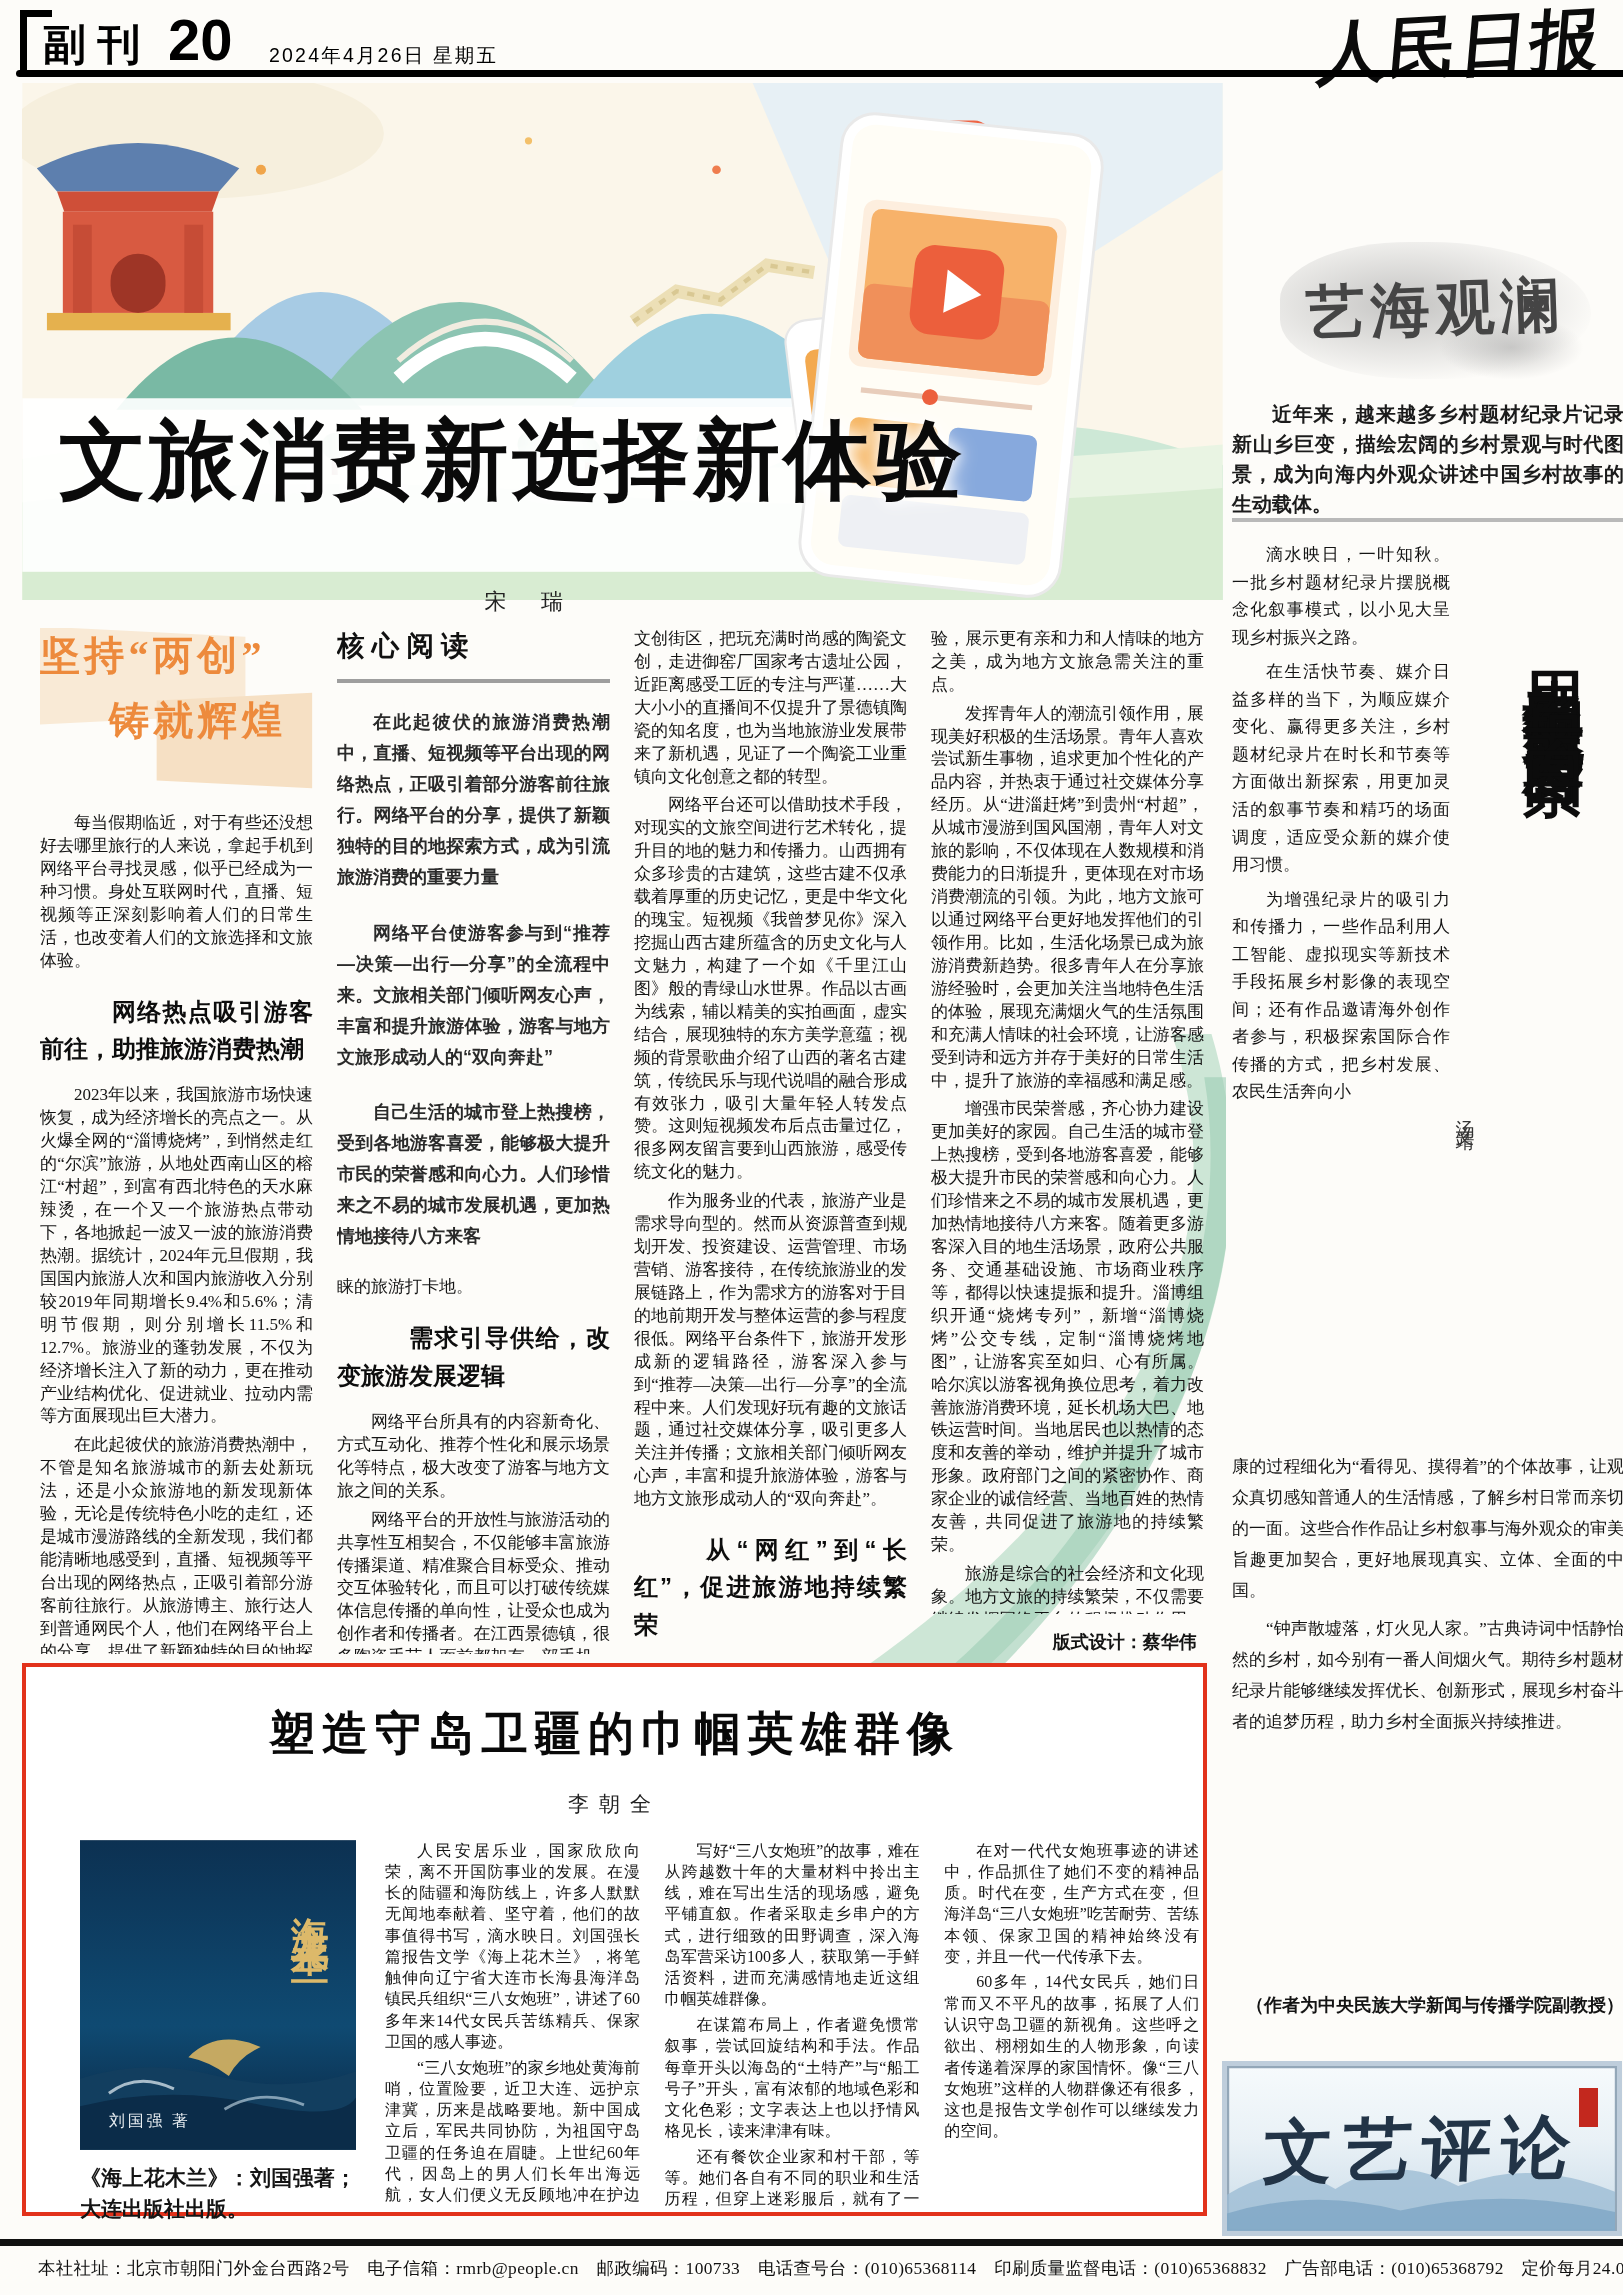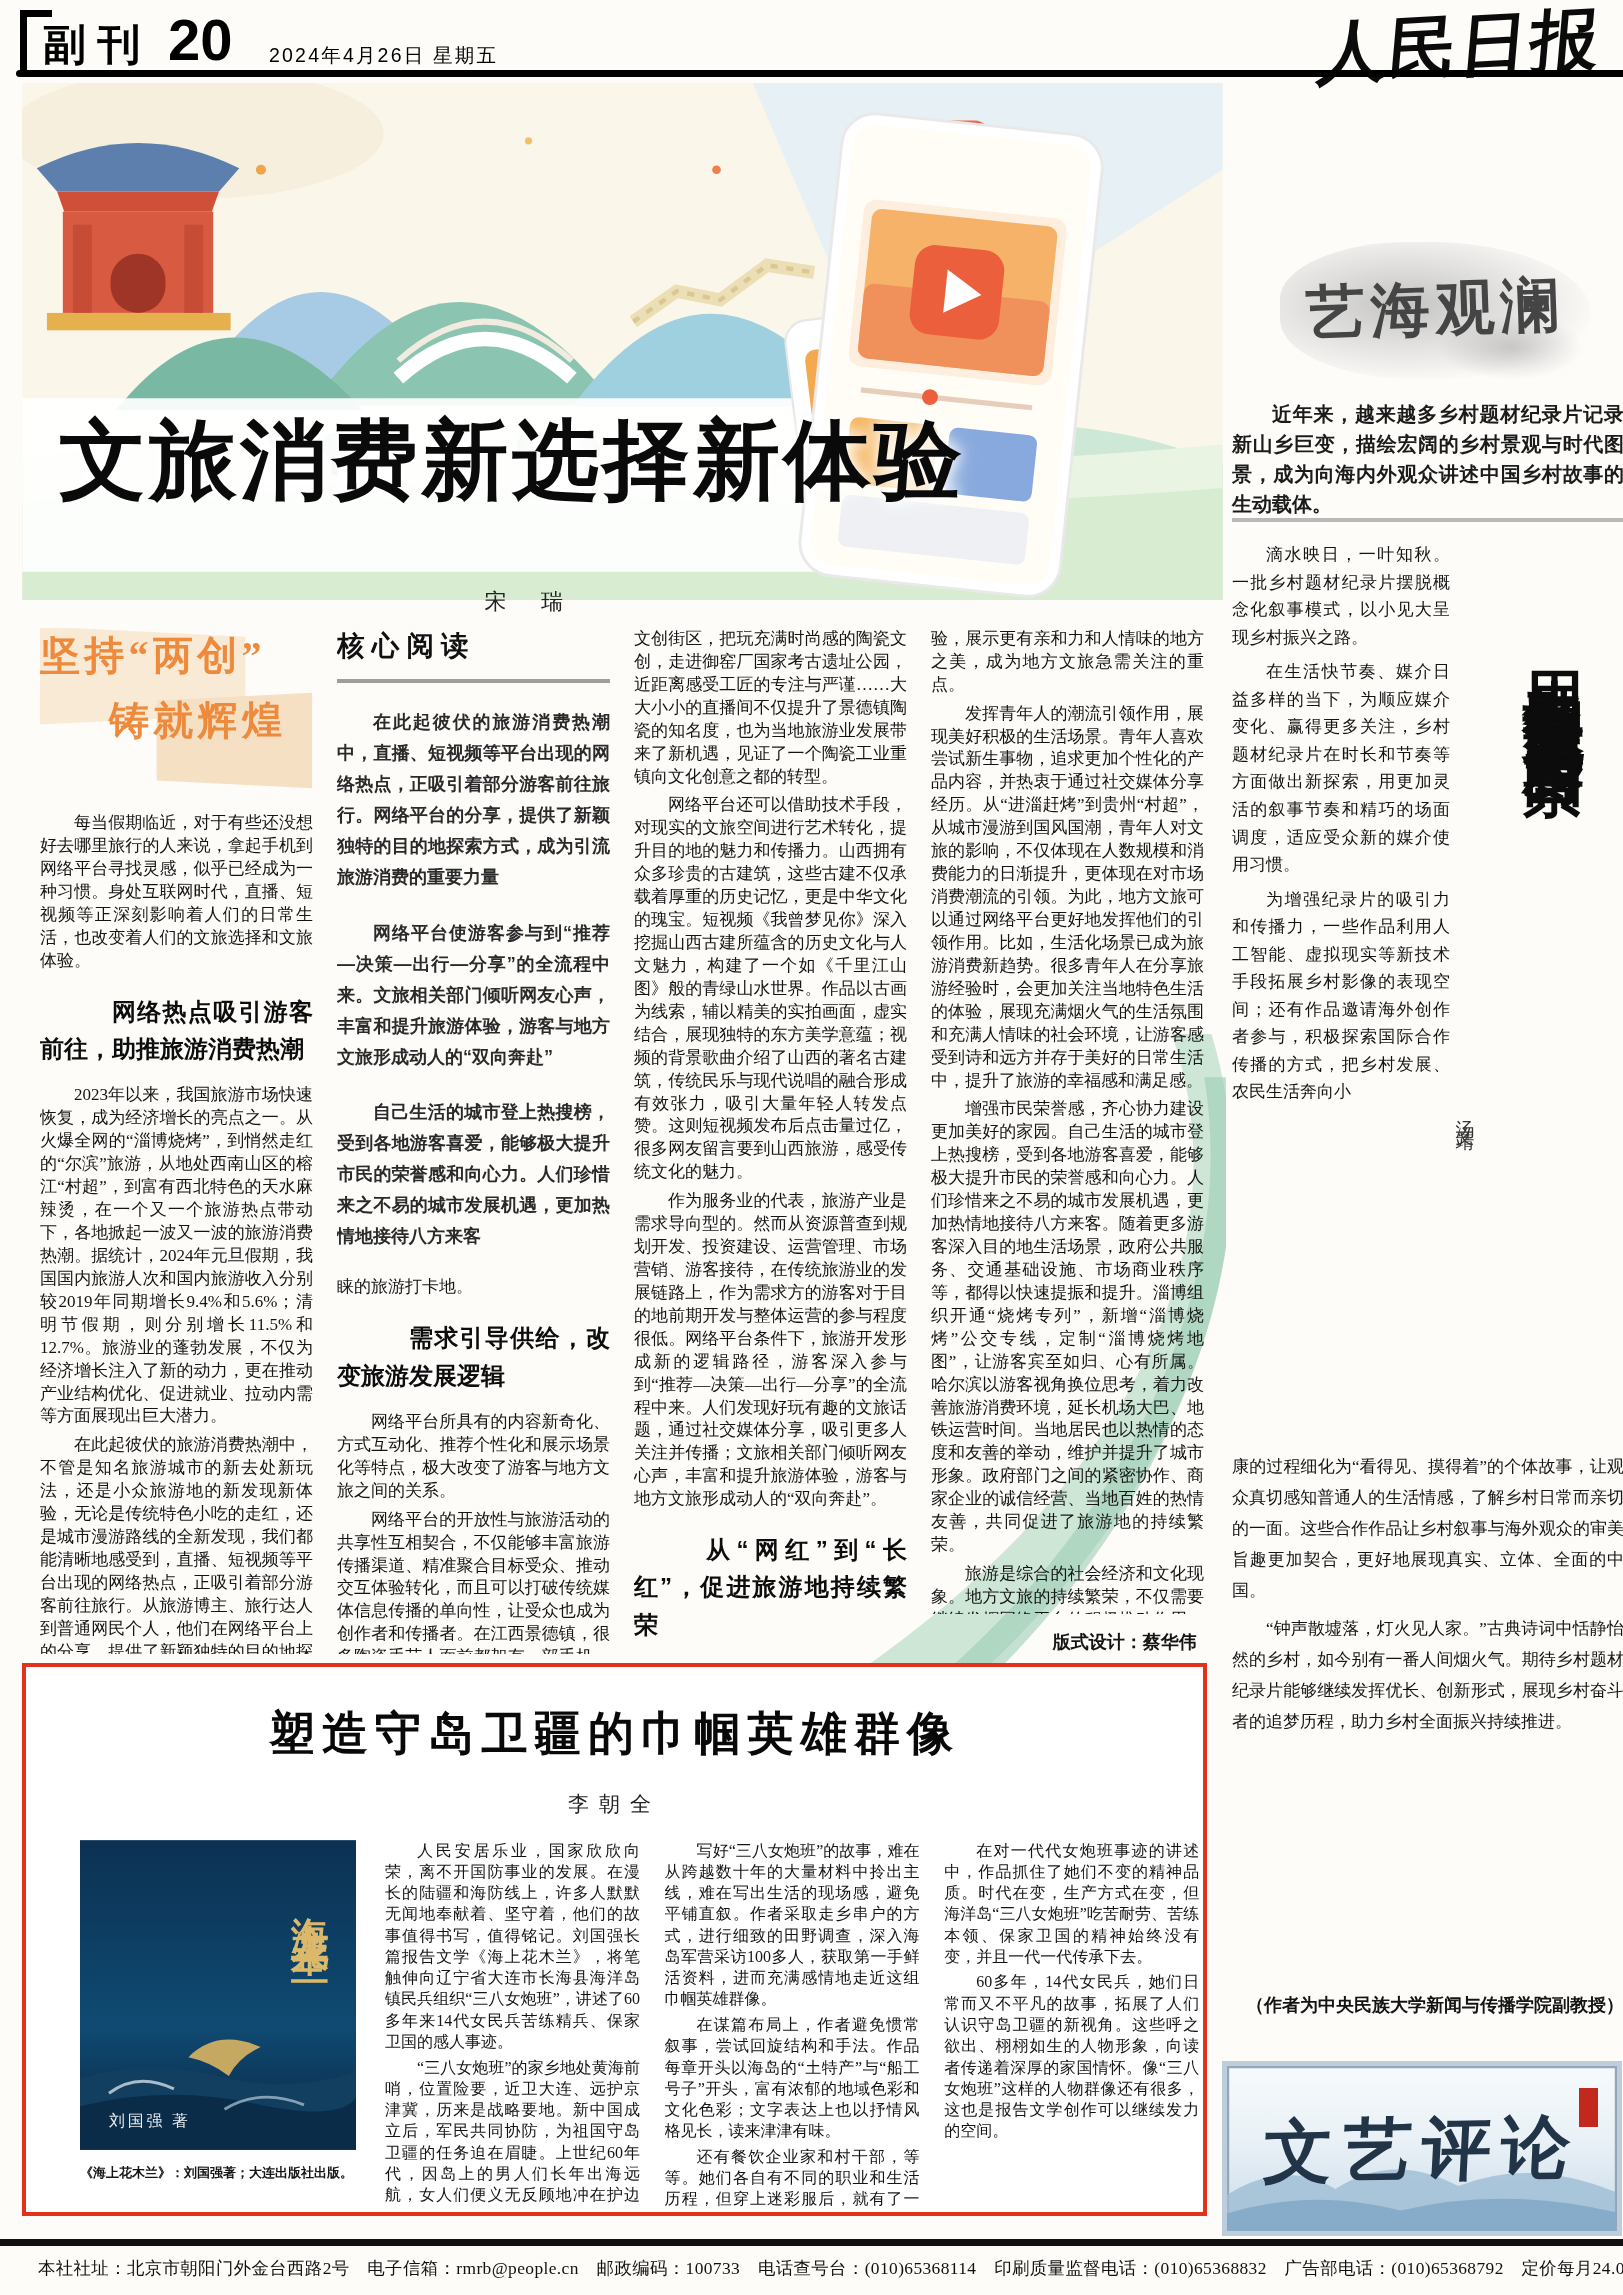--- a/index.html
+++ b/index.html
@@ -98,21 +98,21 @@
   .wypl-seal{position:absolute;right:19px;top:22px;width:19px;height:39px;background:#c3281e;}
 
   
   .redbox{left:22px;top:1663px;width:1185px;height:553px;box-sizing:border-box;
     border:4.3px solid #e2321b;background:#fff;z-index:2;}
   .rb-title{margin-top:36px;text-align:center;font-size:46px;font-weight:900;
     letter-spacing:7.2px;color:#090909;}
   .rb-byline{text-align:center;font-size:21px;margin-top:24.6px;letter-spacing:10px;color:#222;}
   .rb-row{display:flex;gap:29px;margin:22px 38px 0 38px;}
   .rb-cover{width:276px;flex:0 0 276px;padding-left:16px;}
-  .rb-caption{margin-top:10px;font-size:13px;line-height:1.5;font-weight:600;text-align:justify;}
+  .rb-caption{margin-top:10px;font-size:21px;line-height:1.5;font-weight:600;text-align:justify;}
   .rb-texts{flex:1;display:flex;gap:24.6px;}
   .rb-col{width:255px;height:367px;overflow:hidden;}
   .rb-col p{font-size:16px;line-height:1.33;text-align:justify;text-indent:2em;margin:0 0 4.3px 0;}
 
   
   .foot-rule{left:0;top:2239px;width:1624px;height:6.5px;background:#111;}
   .foot-text{left:38px;top:2256px;width:1555px;font-size:17.4px;letter-spacing:0.4px;
     color:#101010;white-space:nowrap;}
 </style>
 </head>
@@ -327,21 +327,21 @@
         <path d="M40,350 Q80,320 130,344" stroke="#e8f2f8" stroke-width="4" fill="none" opacity="0.7"></path>
         <path d="M200,372 Q250,342 310,366" stroke="#cfe3ee" stroke-width="4" fill="none" opacity="0.6"></path>
         <path d="M150,300 Q190,260 250,286 Q220,300 206,326 Q180,306 150,300 Z" fill="#d9b562" opacity="0.9"></path>
         <text x="318" y="64" fill="#dcb96a" font-size="52" font-weight="bold" style="writing-mode:tb" letter-spacing="10" font-family="'Liberation Serif',serif">海上花木兰</text>
         <text x="40" y="396" fill="#e9eef2" font-size="22" letter-spacing="4" font-family="'Liberation Serif',serif">刘国强 著</text>
       </svg>
       <div class="rb-caption">《海上花木兰》：刘国强著；大连出版社出版。</div>
     </div>
     <div class="rb-texts">
       <div class="rb-col">
-        <p>人民安居乐业，国家欣欣向荣，离不开国防事业的发展。在漫长的陆疆和海防线上，许多人默默无闻地奉献着、坚守着，他们的故事值得书写，值得铭记。刘国强长篇报告文学《海上花木兰》，将笔触伸向辽宁省大连市长海县海洋岛镇民兵组织“三八女炮班”，讲述了60多年来14代女民兵苦练精兵、保家卫国的感人事迹。</p>
+        <p>人民安居乐业，国家欣欣向荣，离不开国防事业的发展。在漫长的陆疆和海防线上，许多人默默无闻地奉献着、坚守着，他们的故事值得书写，滴水映日。刘国强长篇报告文学《海上花木兰》，将笔触伸向辽宁省大连市长海县海洋岛镇民兵组织“三八女炮班”，讲述了60多年来14代女民兵苦练精兵、保家卫国的感人事迹。</p>
         <p>“三八女炮班”的家乡地处黄海前哨，位置险要，近卫大连、远护京津冀，历来是战略要地。新中国成立后，军民共同协防，为祖国守岛卫疆的任务迫在眉睫。上世纪60年代，因岛上的男人们长年出海远航，女人们便义无反顾地冲在护边前线，成立了“三八女炮班”，她们一手织渔网，一手拿钢枪，苦练本领，保卫祖国海防。</p>
       </div>
       <div class="rb-col">
         <p>写好“三八女炮班”的故事，难在从跨越数十年的大量材料中拎出主线，难在写出生活的现场感，避免平铺直叙。作者采取走乡串户的方式，进行细致的田野调查，深入海岛军营采访100多人，获取第一手鲜活资料，进而充满感情地走近这组巾帼英雄群像。</p>
         <p>在谋篇布局上，作者避免惯常叙事，尝试回旋结构和手法。作品每章开头以海岛的“土特产”与“船工号子”开头，富有浓郁的地域色彩和文化色彩；文字表达上也以抒情风格见长，读来津津有味。</p>
         <p>还有餐饮企业家和村干部，等等。她们各自有不同的职业和生活历程，但穿上迷彩服后，就有了一个身份：女炮班战士。一南一北，不管是谁，无论在哪里，都会第一时间向女炮班报到，心无旁骛地参加训练。</p>
       </div>
       <div class="rb-col">
         <p>在对一代代女炮班事迹的讲述中，作品抓住了她们不变的精神品质。时代在变，生产方式在变，但海洋岛“三八女炮班”吃苦耐劳、苦练本领、保家卫国的精神始终没有变，并且一代一代传承下去。</p>
         <p>60多年，14代女民兵，她们日常而又不平凡的故事，拓展了人们认识守岛卫疆的新视角。这些呼之欲出、栩栩如生的人物形象，向读者传递着深厚的家国情怀。像“三八女炮班”这样的人物群像还有很多，这也是报告文学创作可以继续发力的空间。</p>

